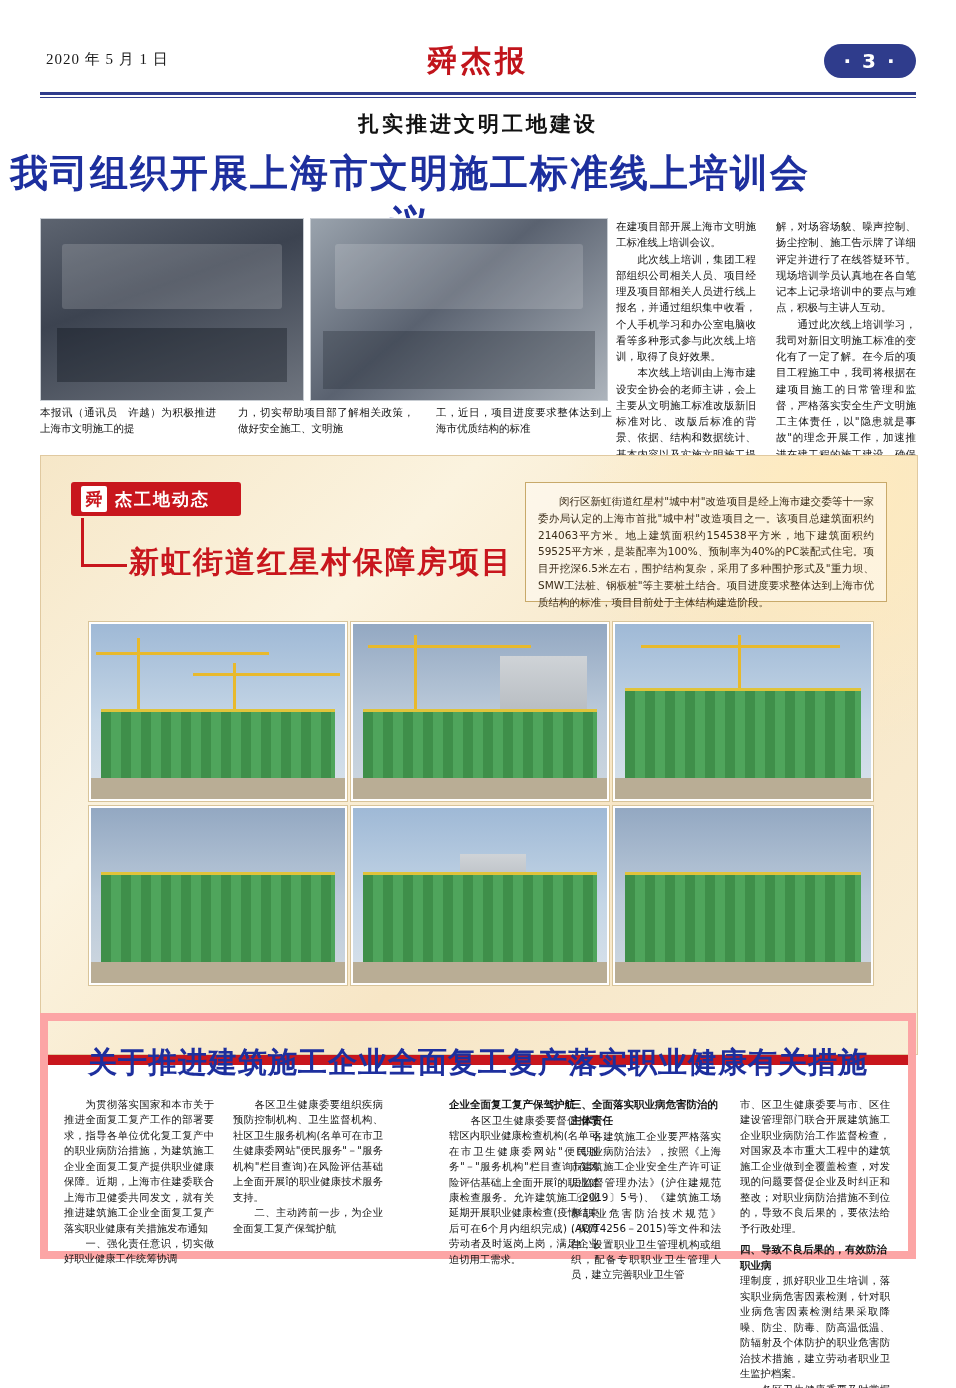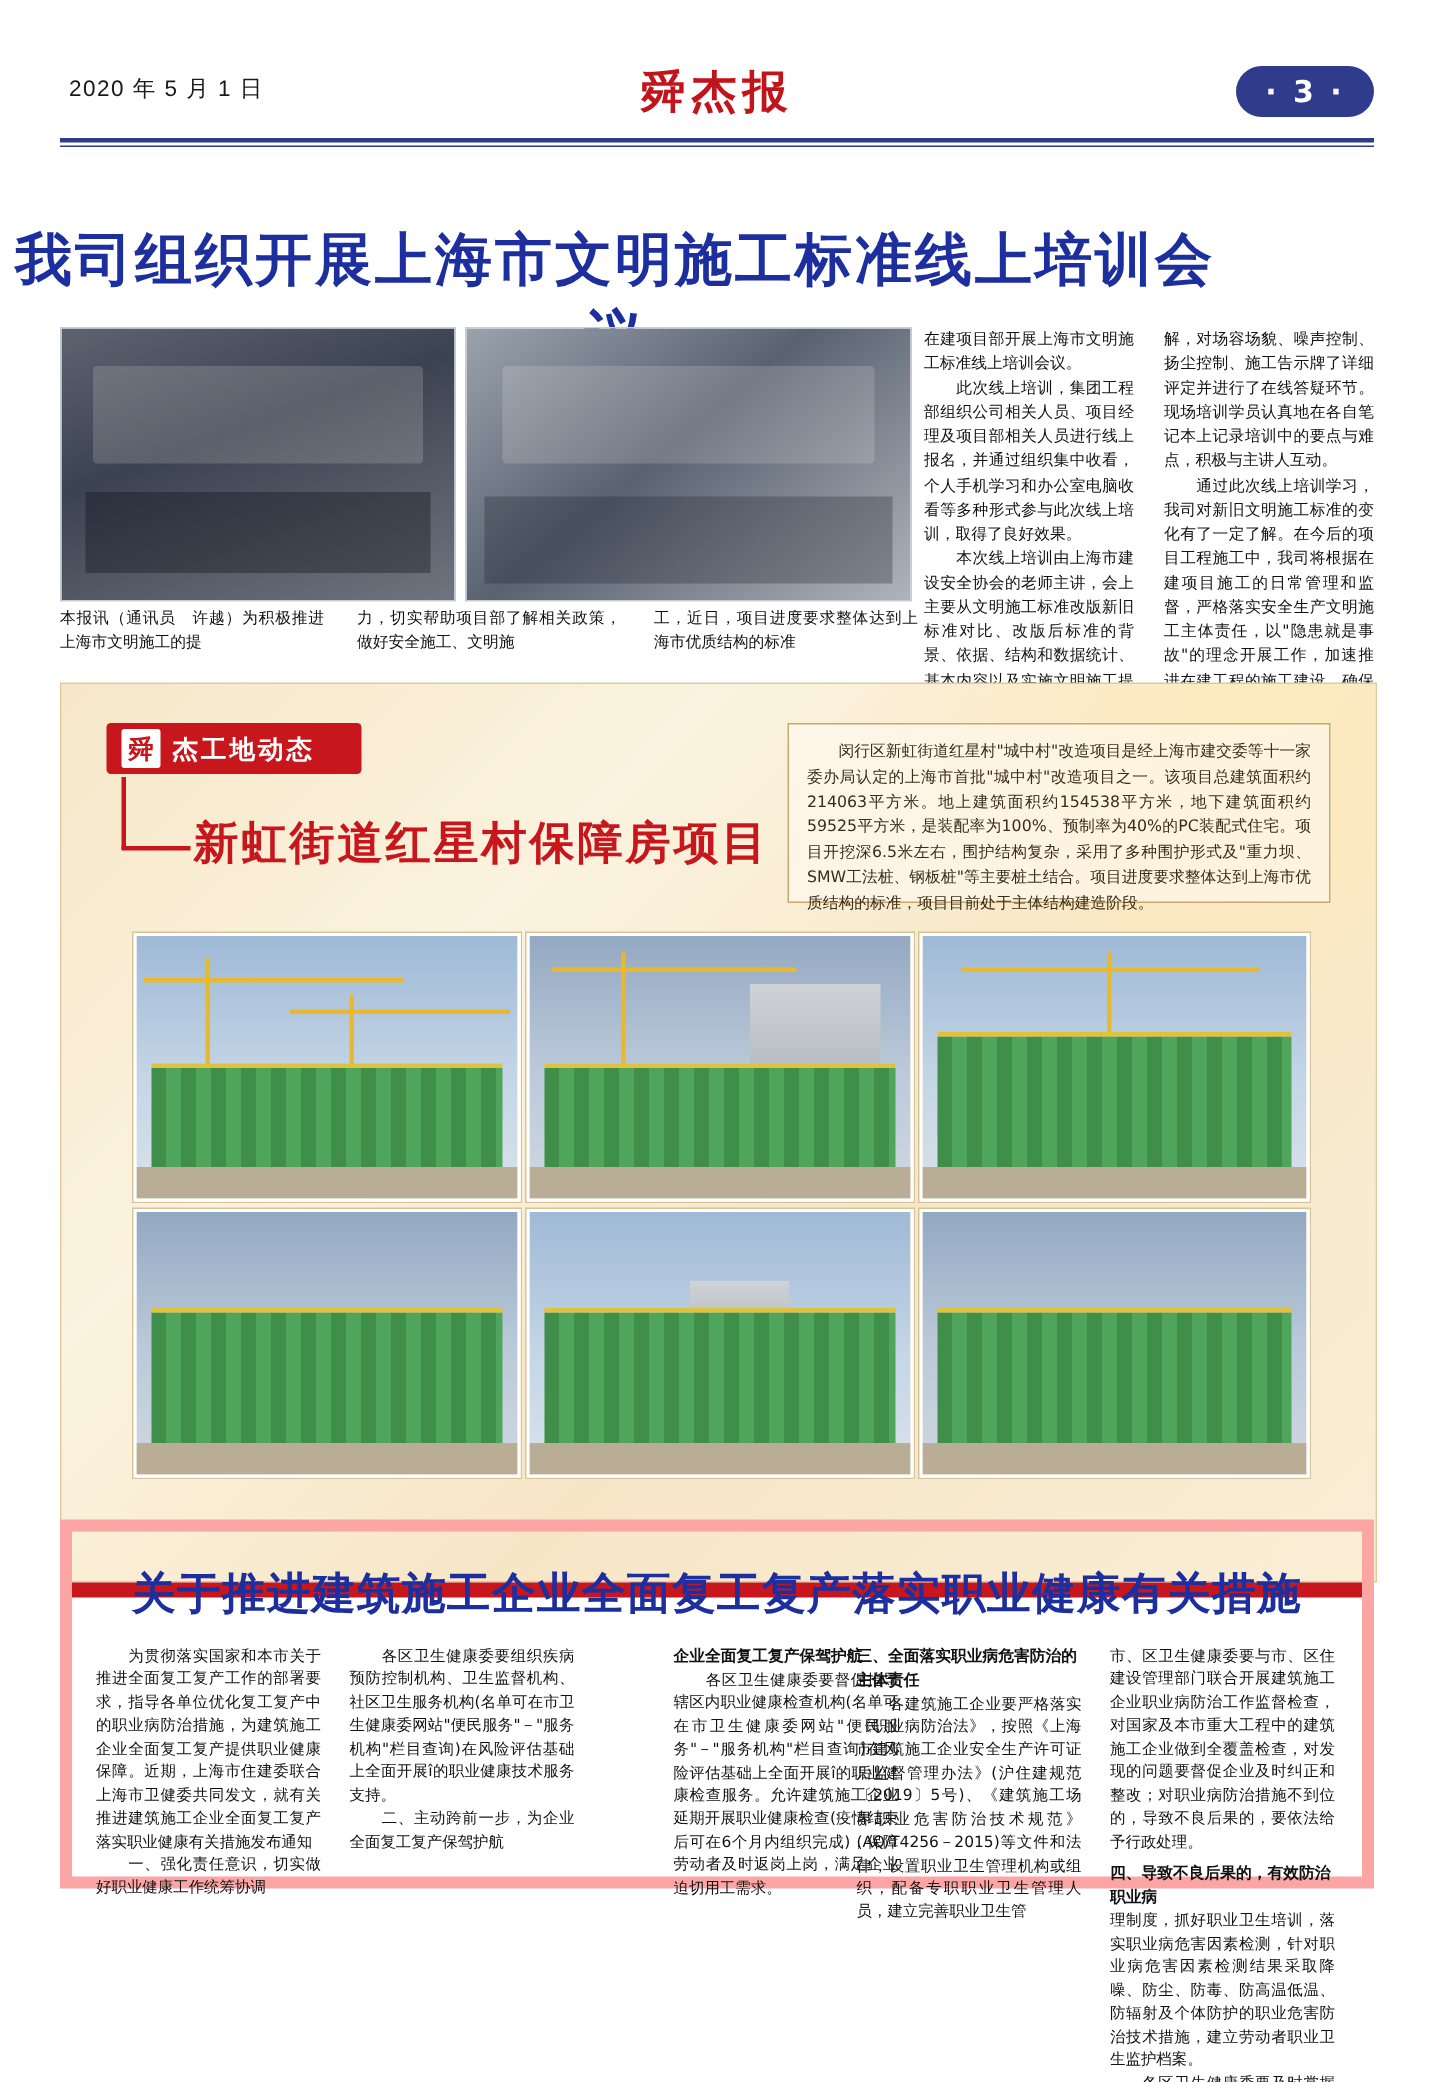--- a/index.html
+++ b/index.html
@@ -15,21 +15,21 @@
     background:#ffffff;
     padding:0;
   }
   
   .masthead{
     position:absolute;left:40px;top:38px;width:876px;height:48px;
   }
   .mast-date{
     position:absolute;left:6px;top:12px;
     font-size:15px;color:#1a1a1a;letter-spacing:1px;
-    font-family:Liberation Sans, sans-serif;
+    font-family:Liberation Serif, serif;
   }
   .mast-logo{
     position:absolute;left:50%;top:0;transform:translateX(-50%);
     width:180px;height:46px;border-radius:4px;
     background:#ffffff;
     display:flex;align-items:center;justify-content:center;
   }
   .mast-logo span{
     font-family:"DejaVu Serif","Liberation Serif",serif;
     font-size:30px;font-weight:700;color:#c1141b;letter-spacing:4px;
@@ -171,20 +171,21 @@
   <div class="masthead">
     <div class="mast-date">2020 年 5 月 1 日</div>
     <div class="mast-logo">
       <span>舜杰报</span>
     </div>
     <div class="mast-page">· 3 ·</div>
   </div>
   <div class="mast-rule"></div>
   <div class="mast-rule2"></div>
 
+  <div class="kicker">扎实推进文明工地建设</div>
   <div class="headline">我司组织开展上海市文明施工标准线上培训会议</div>
 
   <div class="top-block">
     <div class="photo ph-a"></div>
     <div class="photo ph-b"></div>
 
     <div class="top-cols">
       <div class="col-txt tc tc1">本报讯（通讯员　许越）为积极推进上海市文明施工的提</div>
       <div class="col-txt tc tc2">力，切实帮助项目部了解相关政策，做好安全施工、文明施</div>
       <div class="col-txt tc tc3">工，近日，项目进度要求整体达到上海市优质结构的标准</div>

